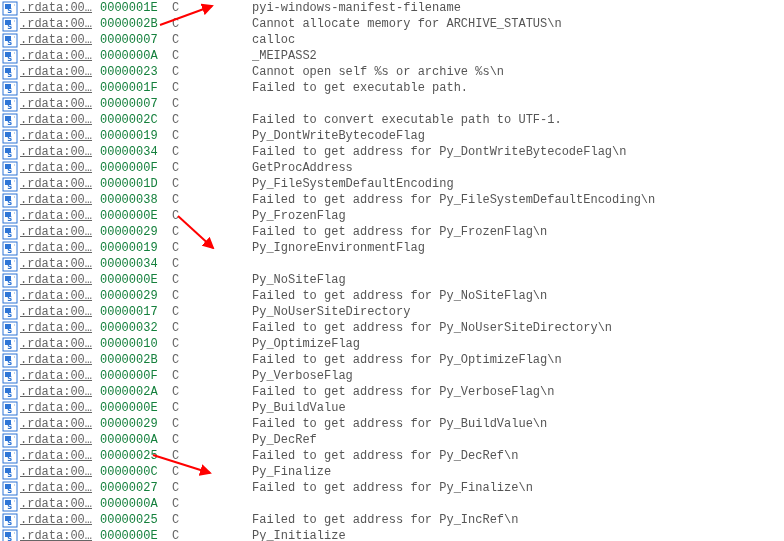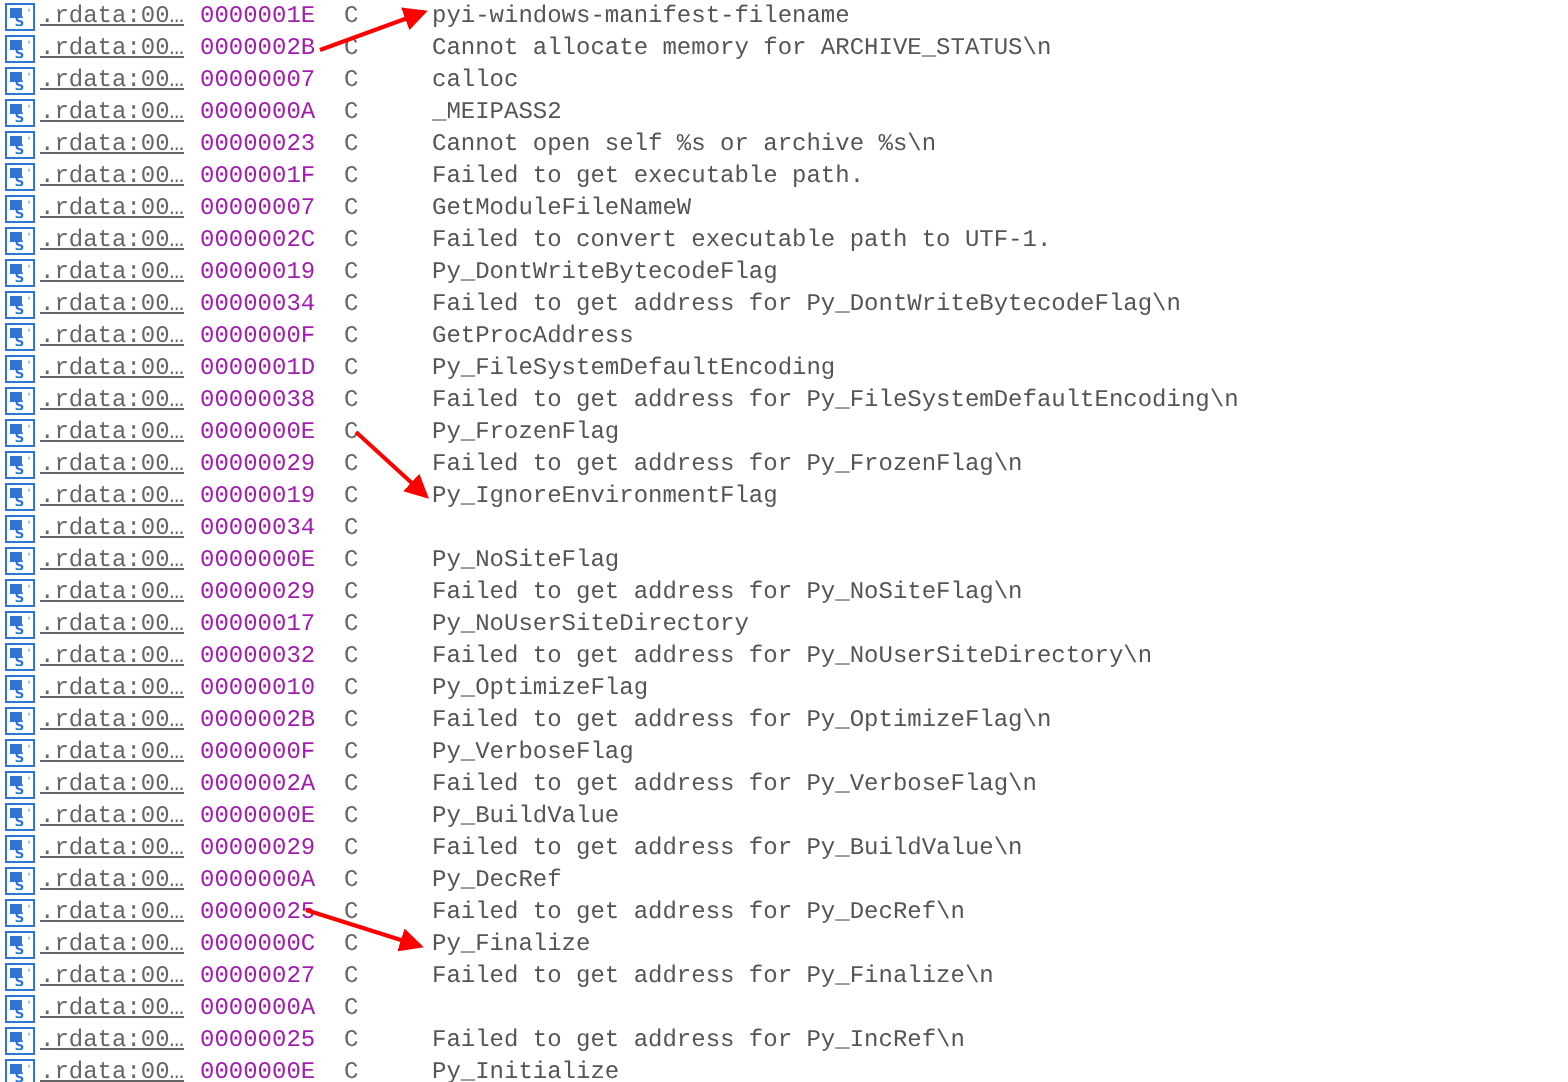--- a/index.html
+++ b/index.html
@@ -19,23 +19,23 @@
   white-space: pre;
 }
 .icon-cell {
   width: 20px;
   display: flex;
   align-items: center;
   justify-content: center;
   flex-shrink: 0;
 }
 .col-section { width: 80px; flex-shrink: 0; color: #666; text-decoration: underline; }
-.col-length { width: 72px; flex-shrink: 0; color: #a21caf; }
+.col-length { width: 72px; flex-shrink: 0; color: #15803d; }
 .col-type { width: 44px; flex-shrink: 0; color: #666; text-align: left; }
-.col-string { flex: 1; color: #555; }
+.col-string { flex: 1; color: #555; margin-left: 36px; }
 .s-icon {
   width: 16px;
   height: 15px;
   display: block;
 }
 .arrow {
   position: absolute;
   pointer-events: none;
 }
 </style>
@@ -84,21 +84,21 @@
   <rect x="3" y="3" width="6" height="5" fill="#2e75d6"></rect>
   <text x="5" y="12" font-size="9" fill="#2e75d6" font-family="monospace" font-weight="bold">s</text>
   <text x="11" y="7" font-size="5" fill="#2e75d6" font-family="monospace">'</text>
 </svg></div><div class="col-section">.rdata:00…</div><div class="col-length">0000001F</div><div class="col-type">C</div><div class="col-string">Failed to get executable path.</div></div>
     <div class="row"><div class="icon-cell"><svg class="s-icon" viewBox="0 0 16 15">
   <rect x="0" y="0" width="16" height="15" fill="#ffffff"></rect>
   <rect x="1" y="1" width="14" height="13" fill="none" stroke="#2e75d6" stroke-width="1"></rect>
   <rect x="3" y="3" width="6" height="5" fill="#2e75d6"></rect>
   <text x="5" y="12" font-size="9" fill="#2e75d6" font-family="monospace" font-weight="bold">s</text>
   <text x="11" y="7" font-size="5" fill="#2e75d6" font-family="monospace">'</text>
-</svg></div><div class="col-section">.rdata:00…</div><div class="col-length">00000007</div><div class="col-type">C</div><div class="col-string">GetModuleFileNameW</div></div>
+</svg></div><div class="col-section">.rdata:00…</div><div class="col-length">00000007</div><div class="col-type">C</div></div>
     <div class="row"><div class="icon-cell"><svg class="s-icon" viewBox="0 0 16 15">
   <rect x="0" y="0" width="16" height="15" fill="#ffffff"></rect>
   <rect x="1" y="1" width="14" height="13" fill="none" stroke="#2e75d6" stroke-width="1"></rect>
   <rect x="3" y="3" width="6" height="5" fill="#2e75d6"></rect>
   <text x="5" y="12" font-size="9" fill="#2e75d6" font-family="monospace" font-weight="bold">s</text>
   <text x="11" y="7" font-size="5" fill="#2e75d6" font-family="monospace">'</text>
 </svg></div><div class="col-section">.rdata:00…</div><div class="col-length">0000002C</div><div class="col-type">C</div><div class="col-string">Failed to convert executable path to UTF-1.</div></div>
     <div class="row"><div class="icon-cell"><svg class="s-icon" viewBox="0 0 16 15">
   <rect x="0" y="0" width="16" height="15" fill="#ffffff"></rect>
   <rect x="1" y="1" width="14" height="13" fill="none" stroke="#2e75d6" stroke-width="1"></rect>

